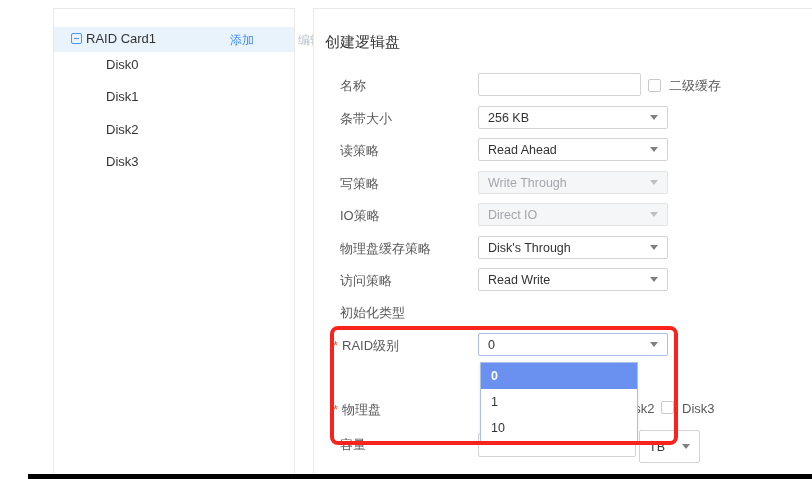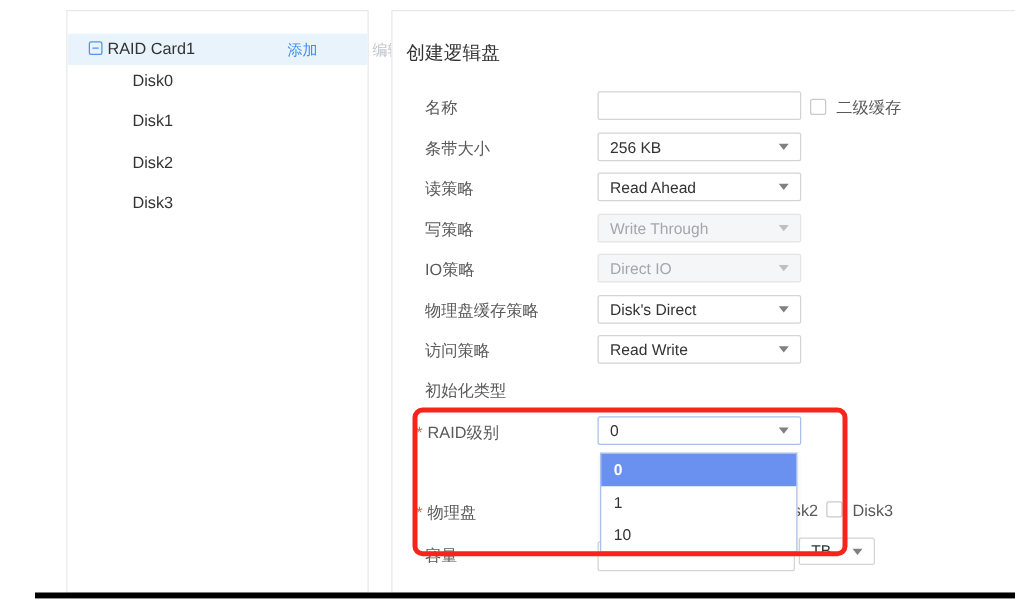--- a/index.html
+++ b/index.html
@@ -14,21 +14,21 @@
   .collapse-box{position:absolute;left:43px;top:33px;width:11px;height:11px;border:1px solid #4f94ee;
       border-radius:2px;box-sizing:border-box;display:flex;align-items:center;justify-content:center;}
   .collapse-box .minus{width:5px;height:1.5px;background:#4f94ee;}
   .link{position:absolute;font-size:12px;line-height:14px;cursor:pointer;}
   .link.add{color:#3d8df5;}
   .link.edit{color:#bfc5cd;padding-left:44px;}
   
   .ftitle{position:absolute;left:297px;top:33px;font-size:15px;font-weight:500;color:#333;}
   .flabel{position:absolute;font-size:13px;color:#595959;line-height:15px;white-space:nowrap;}
   .req{color:#f5544d;margin-right:4px;}
-  .ctrl{position:absolute;left:450px;width:163px;height:23px;box-sizing:border-box;
+  .ctrl{position:absolute;left:450px;width:190px;height:23px;box-sizing:border-box;
         border:1px solid #d4d4d4;border-radius:2px;background:#fff;font-size:12.5px;color:#333;
         display:flex;align-items:center;padding:0 9px;justify-content:space-between;}
   .ctrl.disabled{background:#f5f6f7;border-color:#e4e4e4;color:#a3a7ad;}
   .caret{width:0;height:0;border-left:4px solid transparent;border-right:4px solid transparent;
          border-top:5px solid #808080;flex:0 0 auto;}
   .ctrl.disabled .caret{border-top-color:#bfbfbf;}
   .ctrl.open{border-color:#a9c0ea;}
   input.txt{position:absolute;left:450px;width:163px;height:23px;box-sizing:border-box;
         border:1px solid #d4d4d4;border-radius:2px;background:#fff;font-size:12.5px;color:#333;
         padding:0 8px;outline:none;font-family:inherit;}
@@ -93,21 +93,21 @@
   </div>
 
   <div class="flabel" style="left:312px;top:208px;">IO策略</div>
   <div class="ctrl disabled" style="top:203px;">
     <span>Direct IO</span>
     <span class="caret"></span>
   </div>
 
   <div class="flabel" style="left:312px;top:241px;">物理盘缓存策略</div>
   <div class="ctrl" style="top:236px;">
-    <span>Disk's Direct</span>
+    <span>Disk's Through</span>
     <span class="caret"></span>
   </div>
 
   <div class="flabel" style="left:312px;top:273px;">访问策略</div>
   <div class="ctrl" style="top:268px;">
     <span>Read Write</span>
     <span class="caret"></span>
   </div>
 
   <div class="flabel" style="left:312px;top:305px;">初始化类型</div>
@@ -128,21 +128,21 @@
   <div class="cb-label" style="left:476px;top:401px;">Disk0</div>
   <div class="cb" style="left:515px;top:401px;"></div>
   <div class="cb-label" style="left:535px;top:401px;">Disk1</div>
   <div class="cb" style="left:574px;top:401px;"></div>
   <div class="cb-label" style="left:594px;top:401px;">Disk2</div>
   <div class="cb" style="left:633px;top:401px;"></div>
   <div class="cb-label" style="left:654px;top:401px;">Disk3</div>
 
   <div class="flabel" style="left:312px;top:437px;">容量</div>
   <input class="txt" style="top: 433px; height: 24px; width: 158px;" type="text">
-  <div class="ctrl" style="left:611px;top:430px;width:61px;height:22px;">
+  <div class="ctrl" style="left:611px;top:430px;width:61px;height:33px;">
     <span>TB</span>
     <span class="caret"></span>
   </div>
 
   <div class="dropdown">
     <div class="opt sel">0</div>
     <div class="opt">1</div>
     <div class="opt">10</div>
   </div>
 

